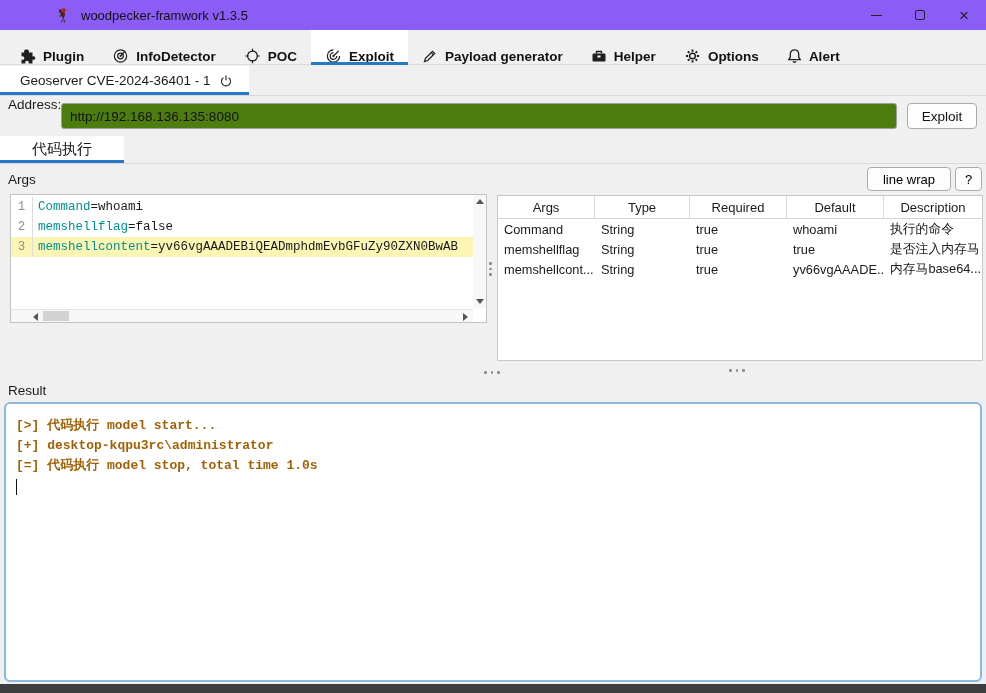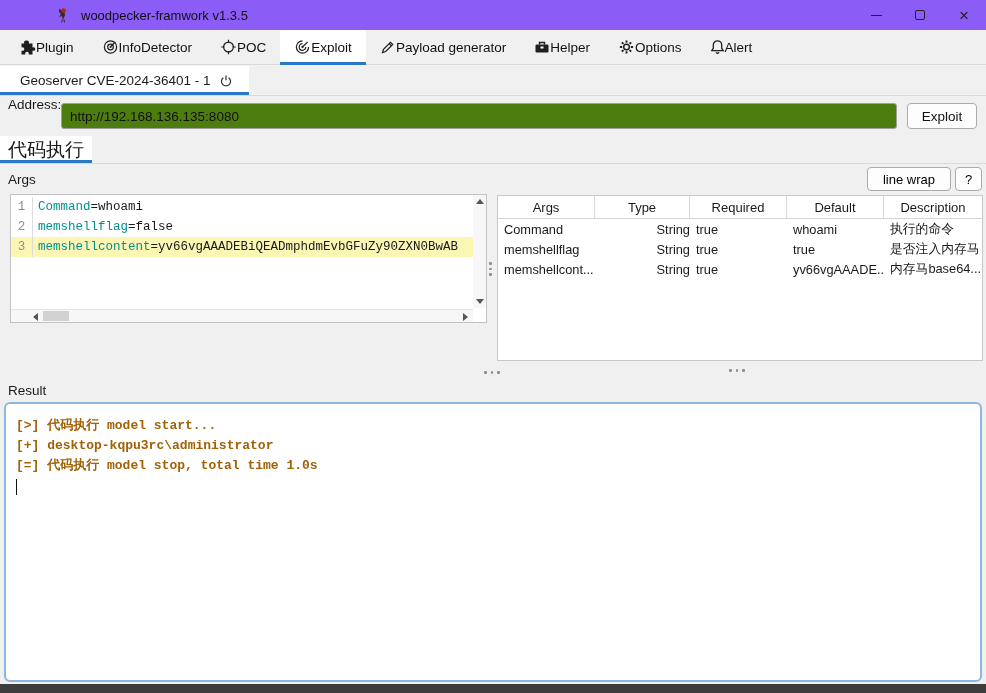--- a/index.html
+++ b/index.html
@@ -12,39 +12,39 @@
   .app-icon { width:18px; height:18px; margin-left:11px; }
   .title-text { margin-left:8px; font-size:13px; color:#111; }
   .win-controls { position:absolute; right:0; top:0; height:30px; display:flex; }
   .win-btn { width:44px; height:30px; display:flex; align-items:center; justify-content:center; }
   .glyph-min { width:11px; height:0; border-top:1.2px solid #222; }
   .glyph-max { width:10px; height:10px; border:1.2px solid #222; border-radius:2px; }
   .glyph-close { font-size:17px; line-height:1; color:#222; font-weight:400; }
 
   
   .main-tabs { position:absolute; left:0; top:30px; width:100%; height:35px; background:#f0f0f0; border-bottom:1px solid #d9d9d9; display:flex; align-items:stretch; padding-left:6px; }
-  .mtab { display:flex; align-items:center; padding:0 14px; font-size:13.5px; color:#111; cursor:default; position:relative; }
+  .mtab { display:flex; align-items:flex-end; gap:7px; padding:0 14px; font-size:13.5px; color:#111; cursor:default; position:relative;font-weight:bold; }
   .mtab.active { background:#ffffff; }
   .mtab.active::after { content:""; position:absolute; left:0; right:0; bottom:-1px; height:3px; background:#2878c8; }
   .mtab svg { display:block; }
 
   
   .session-row { position:absolute; left:0; top:66px; width:100%; height:30px; background:#f0f0f0; border-bottom:1px solid #d9d9d9; display:flex; }
   .stab { display:flex; align-items:center; gap:8px; padding:0 16px 0 20px; font-size:13.5px; background:#ffffff; position:relative; }
   .stab::after { content:""; position:absolute; left:0; right:0; bottom:0; height:3px; background:#2878c8; }
 
   
   .address-row { position:absolute; left:0; top:97px; width:100%; height:39px; background:#f0f0f0; display:flex; align-items:flex-start; }
   .address-label { font-size:13.5px; margin-left:8px; }
   .address-input { position:absolute; left:61px; top:6px; width:836px; height:26px; border:1px solid #9f9f9f; border-radius:3px; background:#4d7c0f; font-size:13.5px; padding:0 8px; font-family:"Liberation Sans",sans-serif; color:#111; outline:none; }
   .exploit-btn { position:absolute; right:9px; top:6px; width:70px; height:26px; background:#fdfdfd; border:1px solid #ababab; border-radius:4px; font-size:13.5px; font-family:"Liberation Sans",sans-serif; color:#111; }
 
   
   .module-row { position:absolute; left:0; top:136px; width:100%; height:28px; background:#f0f0f0; border-bottom:1px solid #d9d9d9; display:flex; }
-  .modtab { display:flex; align-items:center; padding:0 8px; font-size:19px; background:#fff; position:relative; }
+  .modtab { display:flex; align-items:center; padding:0 32px; font-size:15px; background:#fff; position:relative; }
   .modtab::after { content:""; position:absolute; left:0; right:0; bottom:0; height:3px; background:#2878c8; }
 
   
   .args-row { position:absolute; left:0; top:164px; width:100%; height:30px; background:#f0f0f0; }
   .args-label { position:absolute; left:8px; top:8px; font-size:13.5px; }
   .linewrap-btn { position:absolute; right:35px; top:3px; width:84px; height:24px; background:#fdfdfd; border:1px solid #ababab; border-radius:4px; font-size:13px; font-family:"Liberation Sans",sans-serif; }
   .help-btn { position:absolute; right:4px; top:3px; width:27px; height:24px; background:#fdfdfd; border:1px solid #ababab; border-radius:4px; font-size:13px; font-family:"Liberation Sans",sans-serif; }
 
   
   .editor { position:absolute; left:10px; top:194px; width:477px; height:129px; background:#fff; border:1px solid #c3c3c3; overflow:hidden; }
@@ -70,21 +70,21 @@
   .v-split-dots i, .h-split-dots i { width:2.5px; height:2.5px; background:#8f8f8f; display:block; border-radius:1px; }
   .h-split-dots { position:absolute; display:flex; gap:4px; }
 
   
   .args-table { position:absolute; left:497px; top:195px; width:486px; height:166px; background:#fff; border:1px solid #c8c8c8; font-size:12.8px; }
   .at-header { display:flex; height:23px; border-bottom:1px solid #d4d4d4; }
   .at-hcell { display:flex; align-items:center; justify-content:center; border-right:1px solid #dadada; font-size:13px; }
   .at-hcell:last-child { border-right:none; }
   .at-row { display:flex; height:20px; align-items:center; }
   .at-cell { padding-left:6px; overflow:hidden; white-space:nowrap; }
-  .c0 { width:97px; } .c1 { width:95px;text-align:right; } .c2 { width:97px; } .c3 { width:97px; } .c4 { width:98px; flex:1; }
+  .c0 { width:97px; } .c1 { width:95px; } .c2 { width:97px; } .c3 { width:97px; } .c4 { width:98px; flex:1; }
 
   
   .result-label { position:absolute; left:8px; top:383px; font-size:13.5px; }
   .result-box { position:absolute; left:4px; top:402px; width:978px; height:280px; background:#fff; border:2px solid #8fb6dd; border-radius:6px; padding:12px 10px; overflow:hidden; }
   .res-line { font-family:"Liberation Mono","DejaVu Sans Mono",monospace; font-size:13px; font-weight:700; color:#a16207; height:20px; line-height:20px; white-space:pre; }
   .caret { width:1.3px; height:16px; background:#111; margin-top:3px; }
 
   .bottom-strip { position:absolute; left:0; bottom:0; width:100%; height:9px; background:#3d3d3d; }
 </style>
 </head>

